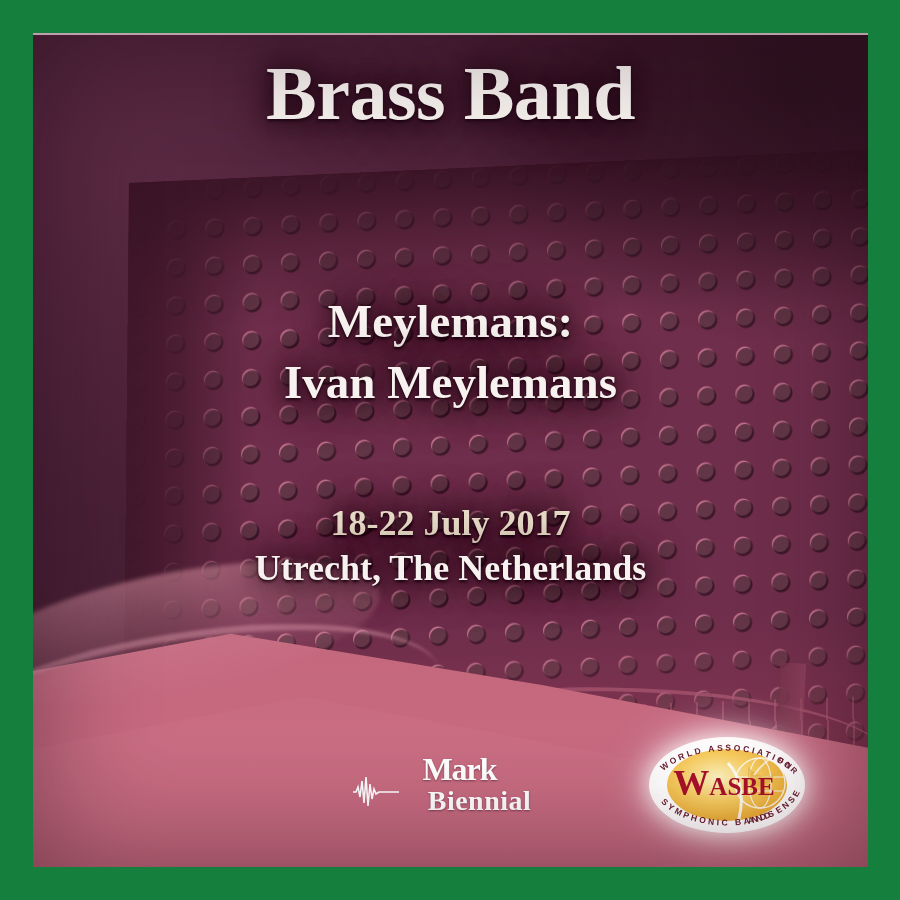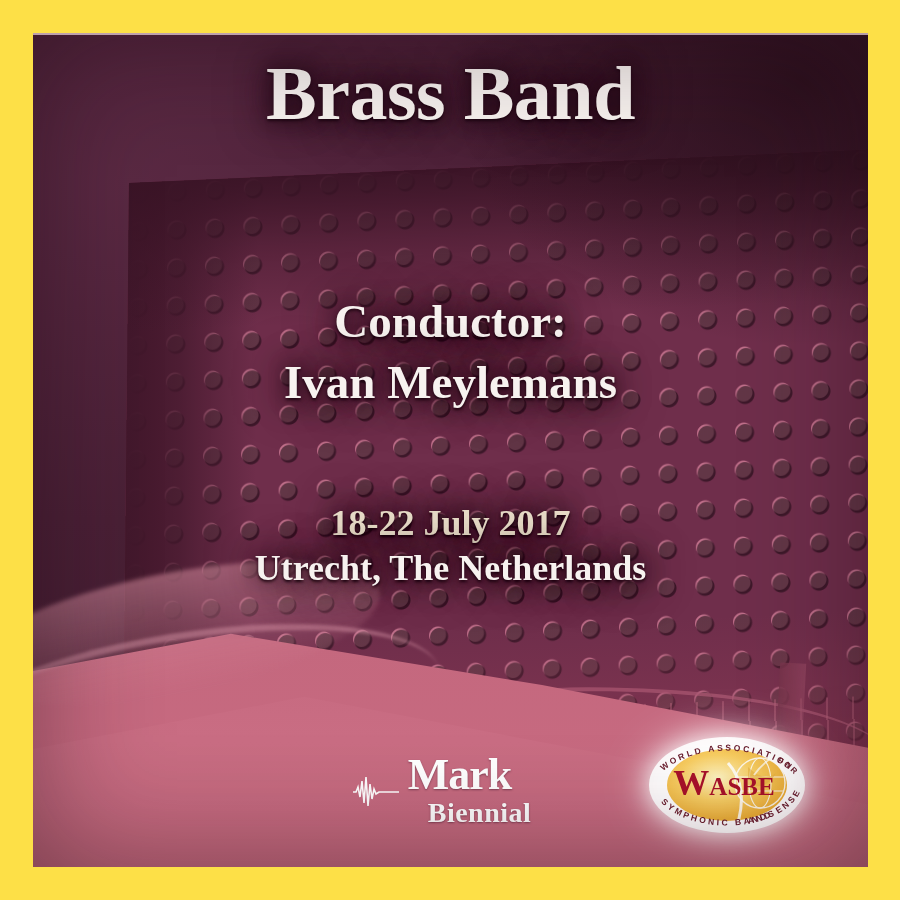--- a/index.html
+++ b/index.html
@@ -10,21 +10,21 @@
   }
   body {
     font-family: "Liberation Serif", serif;
   }
 
   
   .cover {
     position: relative;
     width: 900px;
     height: 900px;
-    background: #fde047;
+    background: #15803d;
     overflow: hidden;
   }
 
   
   .artwork {
     position: absolute;
     left: 33px;
     top: 33px;
     width: 835px;
     height: 834px;
@@ -272,21 +272,21 @@
     transform: translateX(-50%);
     bottom: 8px;
     width: 200px;
     height: 80px;
     color: #ffffff;
     text-align: center;
   }
   .logo-mark .wave { position: absolute; left: 2px; top: 22px; width: 46px; height: 34px; }
   .mark-word {
     font-family: "Liberation Serif", serif;
-    font-size: 44px;
+    font-size: 32px;
     font-weight: bold;
     line-height: 1;
     letter-spacing: -1px;
     padding-left: 18px;
     text-shadow: 0 1px 2px rgba(60,20,38,.5);
   }
   .records-word {
     font-family: "Liberation Serif", serif;
     font-size: 28px;
     font-weight: bold;
@@ -350,21 +350,21 @@
     <div class="swoosh"></div>
     <div class="swoosh-2"></div>
 
     <div class="text-layer">
 
       <div class="album-title glow">
         <span class="line">Brass Band</span>
       </div>
 
       <div class="conductor glow">
-        <span class="line">Conductor:</span>
+        <span class="line">Meylemans:</span>
         <span class="line">Ivan Meylemans</span>
       </div>
 
       <div class="conference glow">
         <span class="line line-date">18-22 July 2017</span>
         <span class="line">Utrecht, The Netherlands</span>
       </div>
 
     </div>
 

